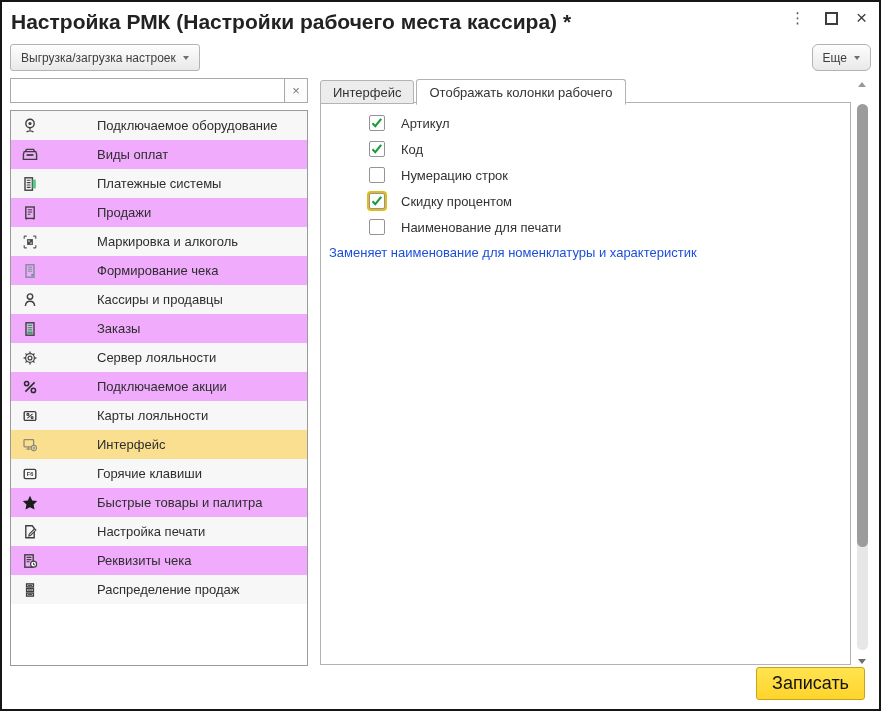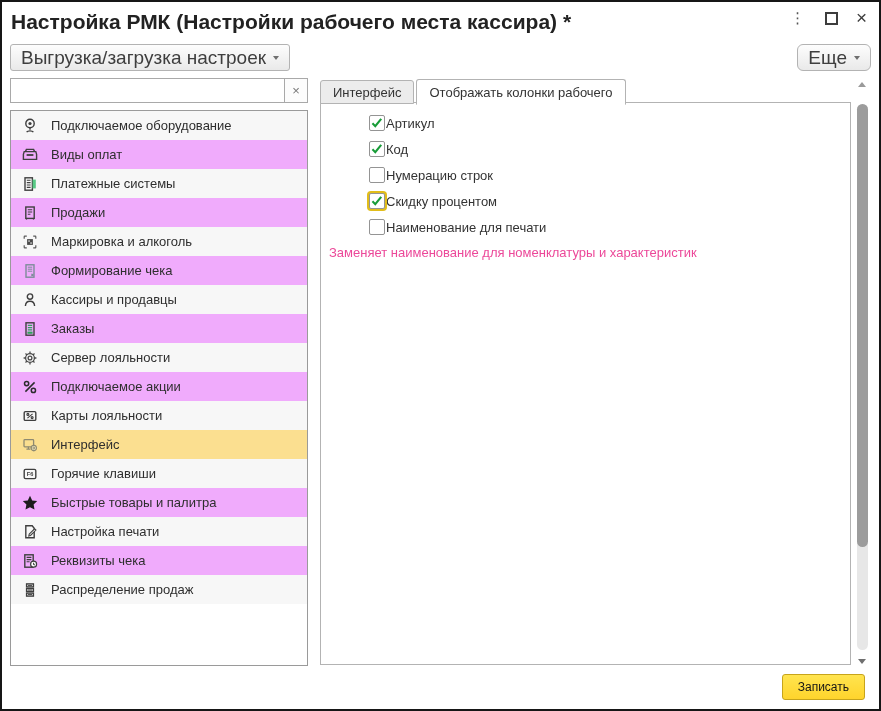--- a/index.html
+++ b/index.html
@@ -15,21 +15,21 @@
   .title { position:absolute; left:9px; top:8px; font-size:21px; font-weight:bold; color:#222; }
   .win-controls { position:absolute; right:10px; top:6px; display:flex; align-items:center; gap:16px; }
   .kebab { font-size:15px; color:#555; letter-spacing:0; line-height:1; padding:2px 4px; cursor:default; }
   .maxbox { width:13px; height:13px; border:2px solid #3d3d3d; margin-top:1px; }
   .closex { font-size:19px; color:#3d3d3d; line-height:1; padding:0 2px; }
 
   
   .btn {
     position:absolute; top:42px; height:27px; display:inline-flex; align-items:center;
     padding:0 10px; background:linear-gradient(#fdfdfd,#e9e9e9);
-    border:1px solid #b3b3b3; border-radius:3px; color:#3e3e3e; font-size:19px;
+    border:1px solid #b3b3b3; border-radius:3px; color:#3e3e3e; font-size:12px;
   }
   .btn-export { left:8px; }
   .btn-more { right:8px;border-radius:6px; }
   .caret { width:0; height:0; border-left:3.5px solid transparent; border-right:3.5px solid transparent;
     border-top:4.5px solid #6f6f6f; display:inline-block; margin-left:7px; }
 
   
   .search { position:absolute; left:8px; top:76px; width:298px; height:25px;
     border:1px solid #a9a9a9; display:flex; background:#fff; }
   .search input { flex:1; border:none; outline:none; padding:0 8px; font:13px "Liberation Sans",sans-serif; color:#333;margin-top:40px; }
@@ -38,53 +38,53 @@
     color:#777; font-size:13px; background:#fcfcfc; }
 
   
   .list { position:absolute; left:8px; top:108px; width:298px; height:556px;
     border:1px solid #9a9a9a; background:#fff; overflow:hidden; }
   .row { height:29px; display:flex; align-items:center; padding-left:9px; gap:11px; background:#f0abfc; }
   .row:nth-child(odd) { background:#f7f7f7; }
   .row.selected { background:#fbdf90; }
   .row .ic { width:20px; height:20px; display:flex; align-items:center; justify-content:center; flex:0 0 20px; }
   .row .ic svg { width:18px; height:18px; }
-  .row .lbl { color:#2e2e2e; }
+  .row .lbl { color:#2e2e2e;margin-left:46px; }
 
   
   .tabs { position:absolute; left:318px; top:76px; display:flex; align-items:flex-end; z-index:3; }
   .tab { padding:4px 12px 4px; border:1px solid #b3b3b3; border-radius:3px 3px 0 0;
     background:#ececec; color:#333; margin-right:2px; height:24px; }
   .tab.active { background:#fff; height:26px; border-bottom:1px solid #fff; padding-top:5px; position:relative; top:1px; z-index:4; }
 
   
   .panel { position:absolute; left:318px; top:100px; width:531px; height:563px;
     border:1px solid #b3b3b3; background:#fff; z-index:2; }
-  .cb-row { height:26px; display:flex; align-items:center; gap:1px; margin-left:8px;padding-left:40px; }
+  .cb-row { height:26px; display:flex; align-items:center; gap:16px; margin-left:8px;padding-left:40px; }
   .cb-rows { padding-top:7px; }
   .cb { width:16px; height:16px; border:1px solid #949494; border-radius:2px; background:#fff;
     display:flex; align-items:center; justify-content:center; flex:0 0 16px; position:relative; }
   .cb svg { width:14px; height:14px; }
   .cb.focused { box-shadow:0 0 0 2px #e2bd1a; }
   .cb-lbl { color:#333; }
-  .hint { margin:5px 0 12px 8px; color:#ec4899; }
+  .hint { margin:5px 0 12px 8px; color:#1d4ed8; }
 
   
   .sbar { position:absolute; left:852px; top:78px; width:17px; height:584px; }
   .sb-up { position:absolute; top:2px; left:4px; width:0; height:0;
     border-left:4.5px solid transparent; border-right:4.5px solid transparent; border-bottom:5px solid #9a9a9a; }
   .sb-down { position:absolute; bottom:0px; left:4px; width:0; height:0;
     border-left:4.5px solid transparent; border-right:4.5px solid transparent; border-top:5px solid #6f6f6f; }
   .sb-track { position:absolute; left:3px; top:24px; width:11px; height:546px; background:#e7e7e7; border-radius:6px; }
   .sb-thumb { position:absolute; left:3px; top:24px; width:11px; height:443px; background:#9c9c9c; border-radius:6px; }
 
   
   .save-btn { position:absolute; right:14px; bottom:9px; padding:5px 15px;
     background:linear-gradient(#ffe44f,#ffd42c); border:1px solid #c7a41b; border-radius:3px;
-    font-size:12px; color:#151515; }
+    font-size:18px; color:#151515; }
 </style>
 </head>
 <body>
 
 <div class="window">
 
   <div class="title">Настройка РМК (Настройки рабочего места кассира) *</div>
 
   <div class="win-controls">
     <div class="kebab">⋮</div>

